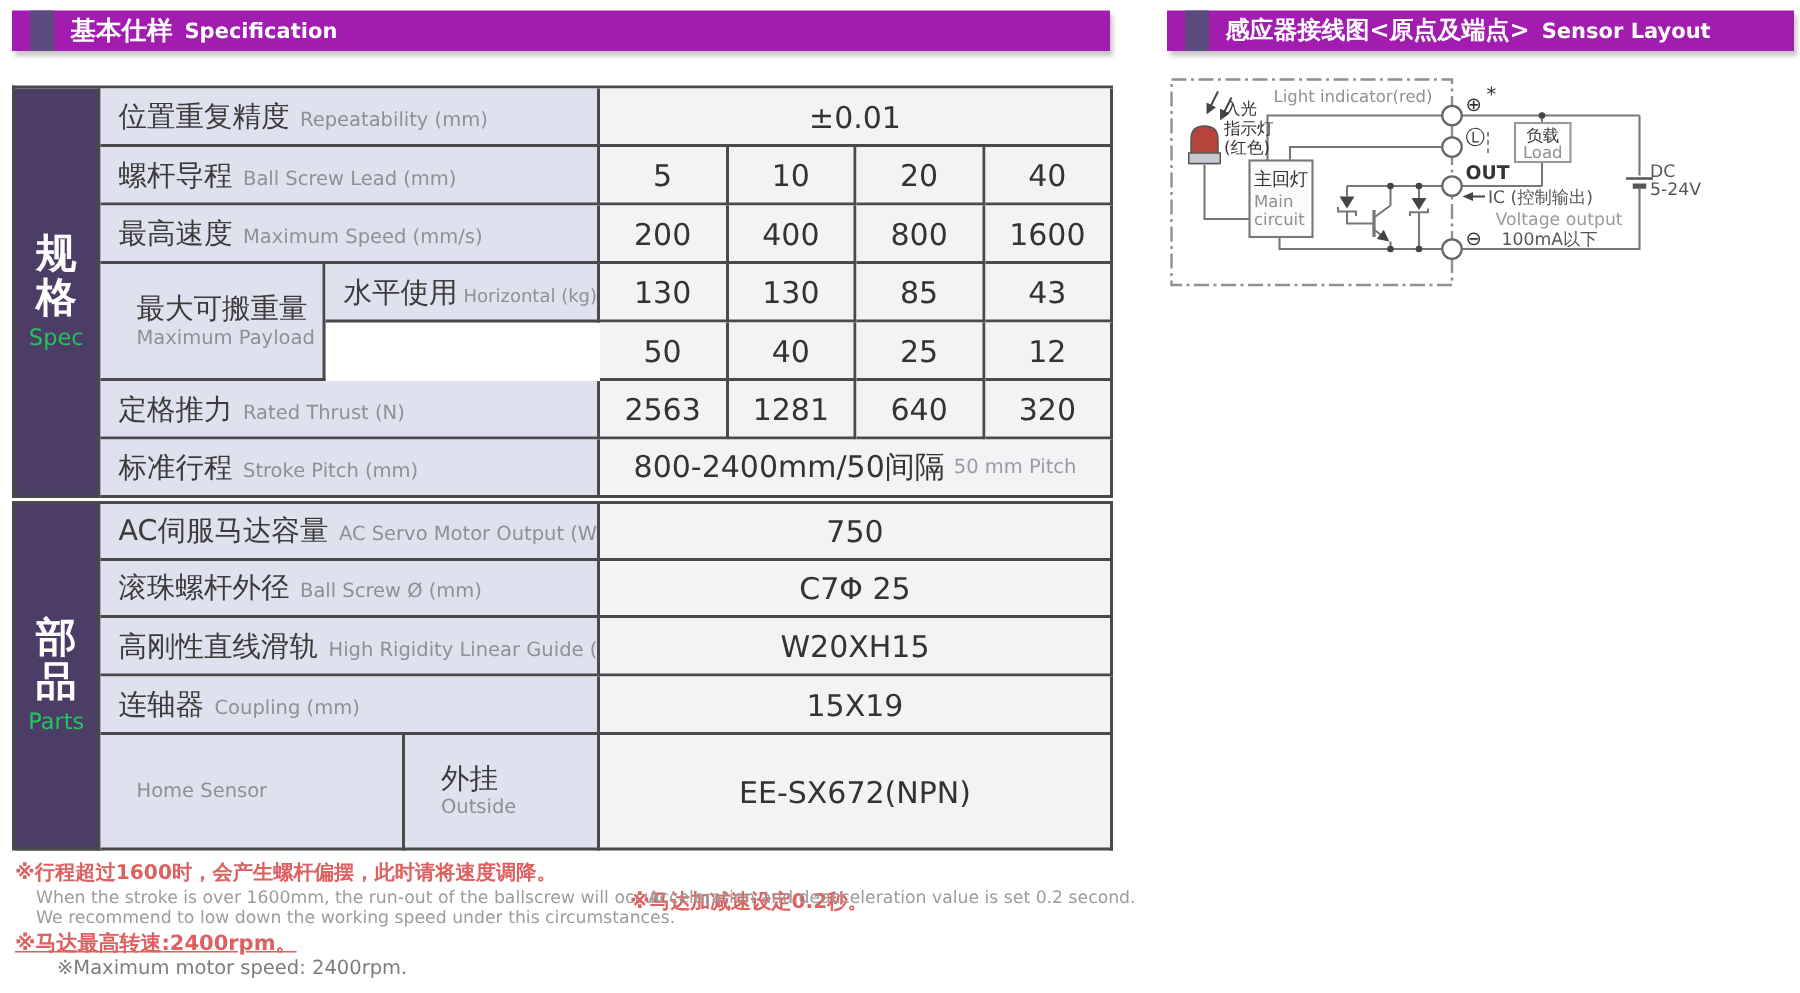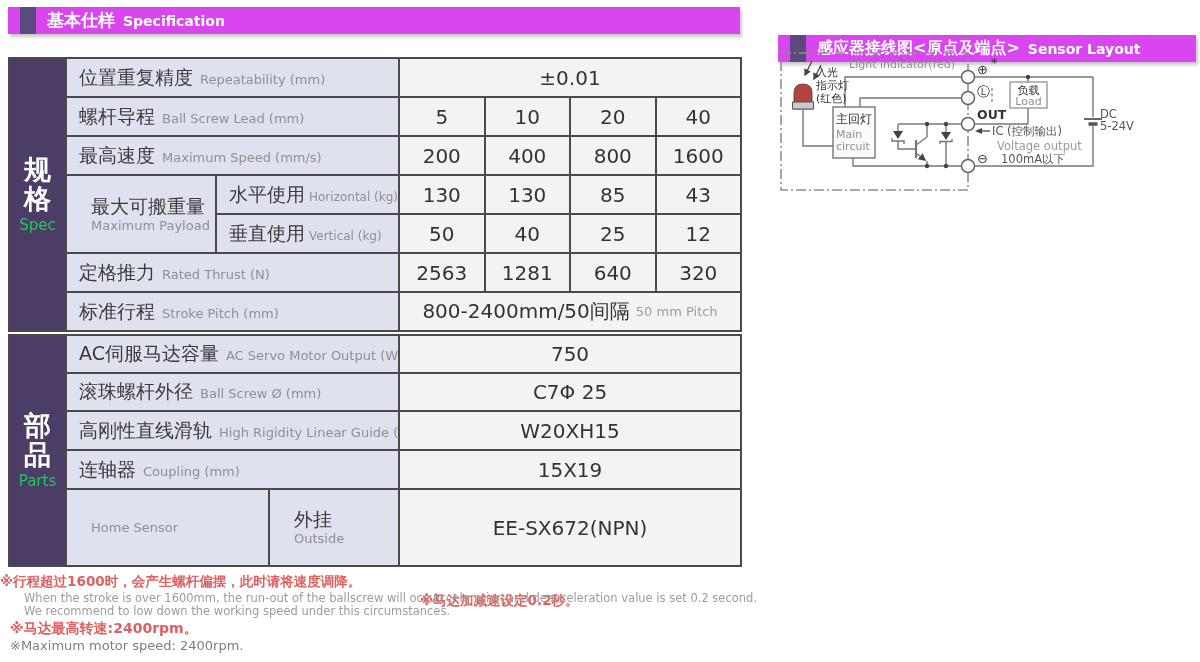--- a/index.html
+++ b/index.html
@@ -2,27 +2,27 @@
 <html><head>
 <meta charset="utf-8">
 <style>
   * { margin:0; padding:0; box-sizing:border-box; }
   html,body { background:#fff; }
   #page {
     position:relative; width:1200px; height:662px; background:#ffffff;
     font-family:"DejaVu Sans","Liberation Sans",sans-serif; overflow:hidden;
   }
   
-  .hdr { position:absolute; height:27px; background:#d946ef; color:#fff;
+  .hdr { position:absolute; height:27px; background:#a21caf; color:#fff;
          display:flex; align-items:center; box-shadow:2px 3px 3px rgba(0,0,0,0.22); }
   .hdr .sq { width:16px; height:27px; background:#5a4a7e; margin-left:12px; flex:none; }
   .hdr .t-zh { font-size:17px; font-weight:bold; margin-left:11px; white-space:nowrap; }
   .hdr .t-en { font-size:14px; font-weight:bold; margin-left:8px; white-space:nowrap; }
   #hdr-left  { left:8px;   top:7px; width:732px; }
-  #hdr-right { left:778px; top:7px; width:418px;margin-top:28px; }
+  #hdr-right { left:778px; top:7px; width:418px; }
   #hdr-right .t-zh { font-size:16px; }
   
   .grid { position:absolute; display:grid; background:#fff;
           border-top:2px solid #4a4a4a; border-left:2px solid #4a4a4a; }
   .grid > div { border-right:2px solid #4a4a4a; border-bottom:2px solid #4a4a4a; overflow:hidden; }
   #grid-spec  { left:8px; top:57px;
     grid-template-columns:57px 150px 183px 85.5px 85.5px 85.5px 85.5px;
     grid-template-rows:repeat(7,39px); }
   #grid-parts { left:8px; top:334px;
     grid-template-columns:57px 203px 130px 85.5px 85.5px 85.5px 85.5px;
@@ -47,21 +47,21 @@
   
   .c1{grid-column:1;} .cl{grid-column:2/4;} .c2{grid-column:2;} .c3{grid-column:3;}
   .v1{grid-column:4;} .v2{grid-column:5;} .v3{grid-column:6;} .v4{grid-column:7;}
   .vf{grid-column:4/8;}
   .r1{grid-row:1;} .r2{grid-row:2;} .r3{grid-row:3;} .r4{grid-row:4;} .r5{grid-row:5;}
   .r6{grid-row:6;} .r7{grid-row:7;} .r45{grid-row:4/6;} .rall7{grid-row:1/8;} .rall5{grid-row:1/6;}
   
   .note { position:absolute; white-space:nowrap; }
   .n-red  { color:#dd6161; font-weight:bold; font-size:13.5px; }
   .n-gray { color:#9c9c9c; font-size:11.5px; }
-  .n-dark { color:#7d7d7d; font-size:13px; }
+  .n-dark { color:#7d7d7d; font-size:13px;margin-left:28px; }
   
   #diagram { position:absolute; left:772px; top:45px; }
   #diagram text { font-family:"DejaVu Sans","Liberation Sans",sans-serif; }
 </style>
 </head>
 <body>
 
 <div id="page">
 
   <div class="hdr" id="hdr-left">
@@ -112,24 +112,20 @@
     </div>
     <div class="lbl c3 r4">
         <div class="ln">
       <span class="zh">水平使用</span><span class="en2">Horizontal (kg)</span></div>
       </div>
     <div class="val v1 r4">130</div>
     <div class="val v2 r4">130</div>
     <div class="val v3 r4">85</div>
     <div class="val v4 r4">43</div>
 
-    <div class="lbl c3 r5">
-        <div class="ln">
-      <span class="zh">垂直使用</span><span class="en2">Vertical (kg)</span></div>
-      </div>
     <div class="val v1 r5">50</div>
     <div class="val v2 r5">40</div>
     <div class="val v3 r5">25</div>
     <div class="val v4 r5">12</div>
 
     <div class="lbl cl r6">
         <div class="ln">
       <span class="zh">定格推力</span><span class="en">Rated Thrust (N)</span></div>
       </div>
     <div class="val v1 r6">2563</div>
@@ -275,21 +271,21 @@
       <polygon points="975,131 982,128 982,134" fill="#444"></polygon>
       <line x1="981" y1="131" x2="990" y2="131" stroke="#444" stroke-width="1.3"></line>
     </g>
     <text x="992" y="135" font-size="11.5" fill="#555">IC (控制输出)</text>
     <text x="997" y="150" font-size="11.5" fill="#9a9aa0">Voltage output</text>
     <text x="1001" y="163" font-size="11.5" fill="#555">100mA以下</text>
     <text x="1100" y="118" font-size="11.5" fill="#555">DC</text>
     <text x="1100" y="130" font-size="11.5" fill="#555">5-24V</text>
   </svg>
 
-  <div class="note n-red" style="left:0;  top:573px;text-align:center;">※行程超过1600时，会产生螺杆偏摆，此时请将速度调降。</div>
+  <div class="note n-red" style="left:10px;  top:573px;text-align:center;">※行程超过1600时，会产生螺杆偏摆，此时请将速度调降。</div>
   <div class="note n-gray" style="left:24px;  top:591px;">When the stroke is over 1600mm, the run-out of the ballscrew will occur.</div>
   <div class="note n-gray" style="left:24px;  top:604px;">We recommend to low down the working speed under this circumstances.</div>
-  <div class="note n-red" style="left:10px;  top:620px; font-size:14px;">※马达最高转速:2400rpm。</div>
+  <div class="note n-red" style="left:10px;  top:620px; font-size:14px;text-decoration:underline;">※马达最高转速:2400rpm。</div>
   <div class="note n-dark" style="left:10px;  top:638px;">※Maximum motor speed: 2400rpm.</div>
   <div class="note n-red" style="left:420px; top:573px;margin-top:19px;">※马达加减速设定0.2秒。</div>
   <div class="note n-gray" style="left:432px; top:591px;">Acceleration and deacceleration value is set 0.2 second.</div>
 
 </div>
 
 </body></html>

